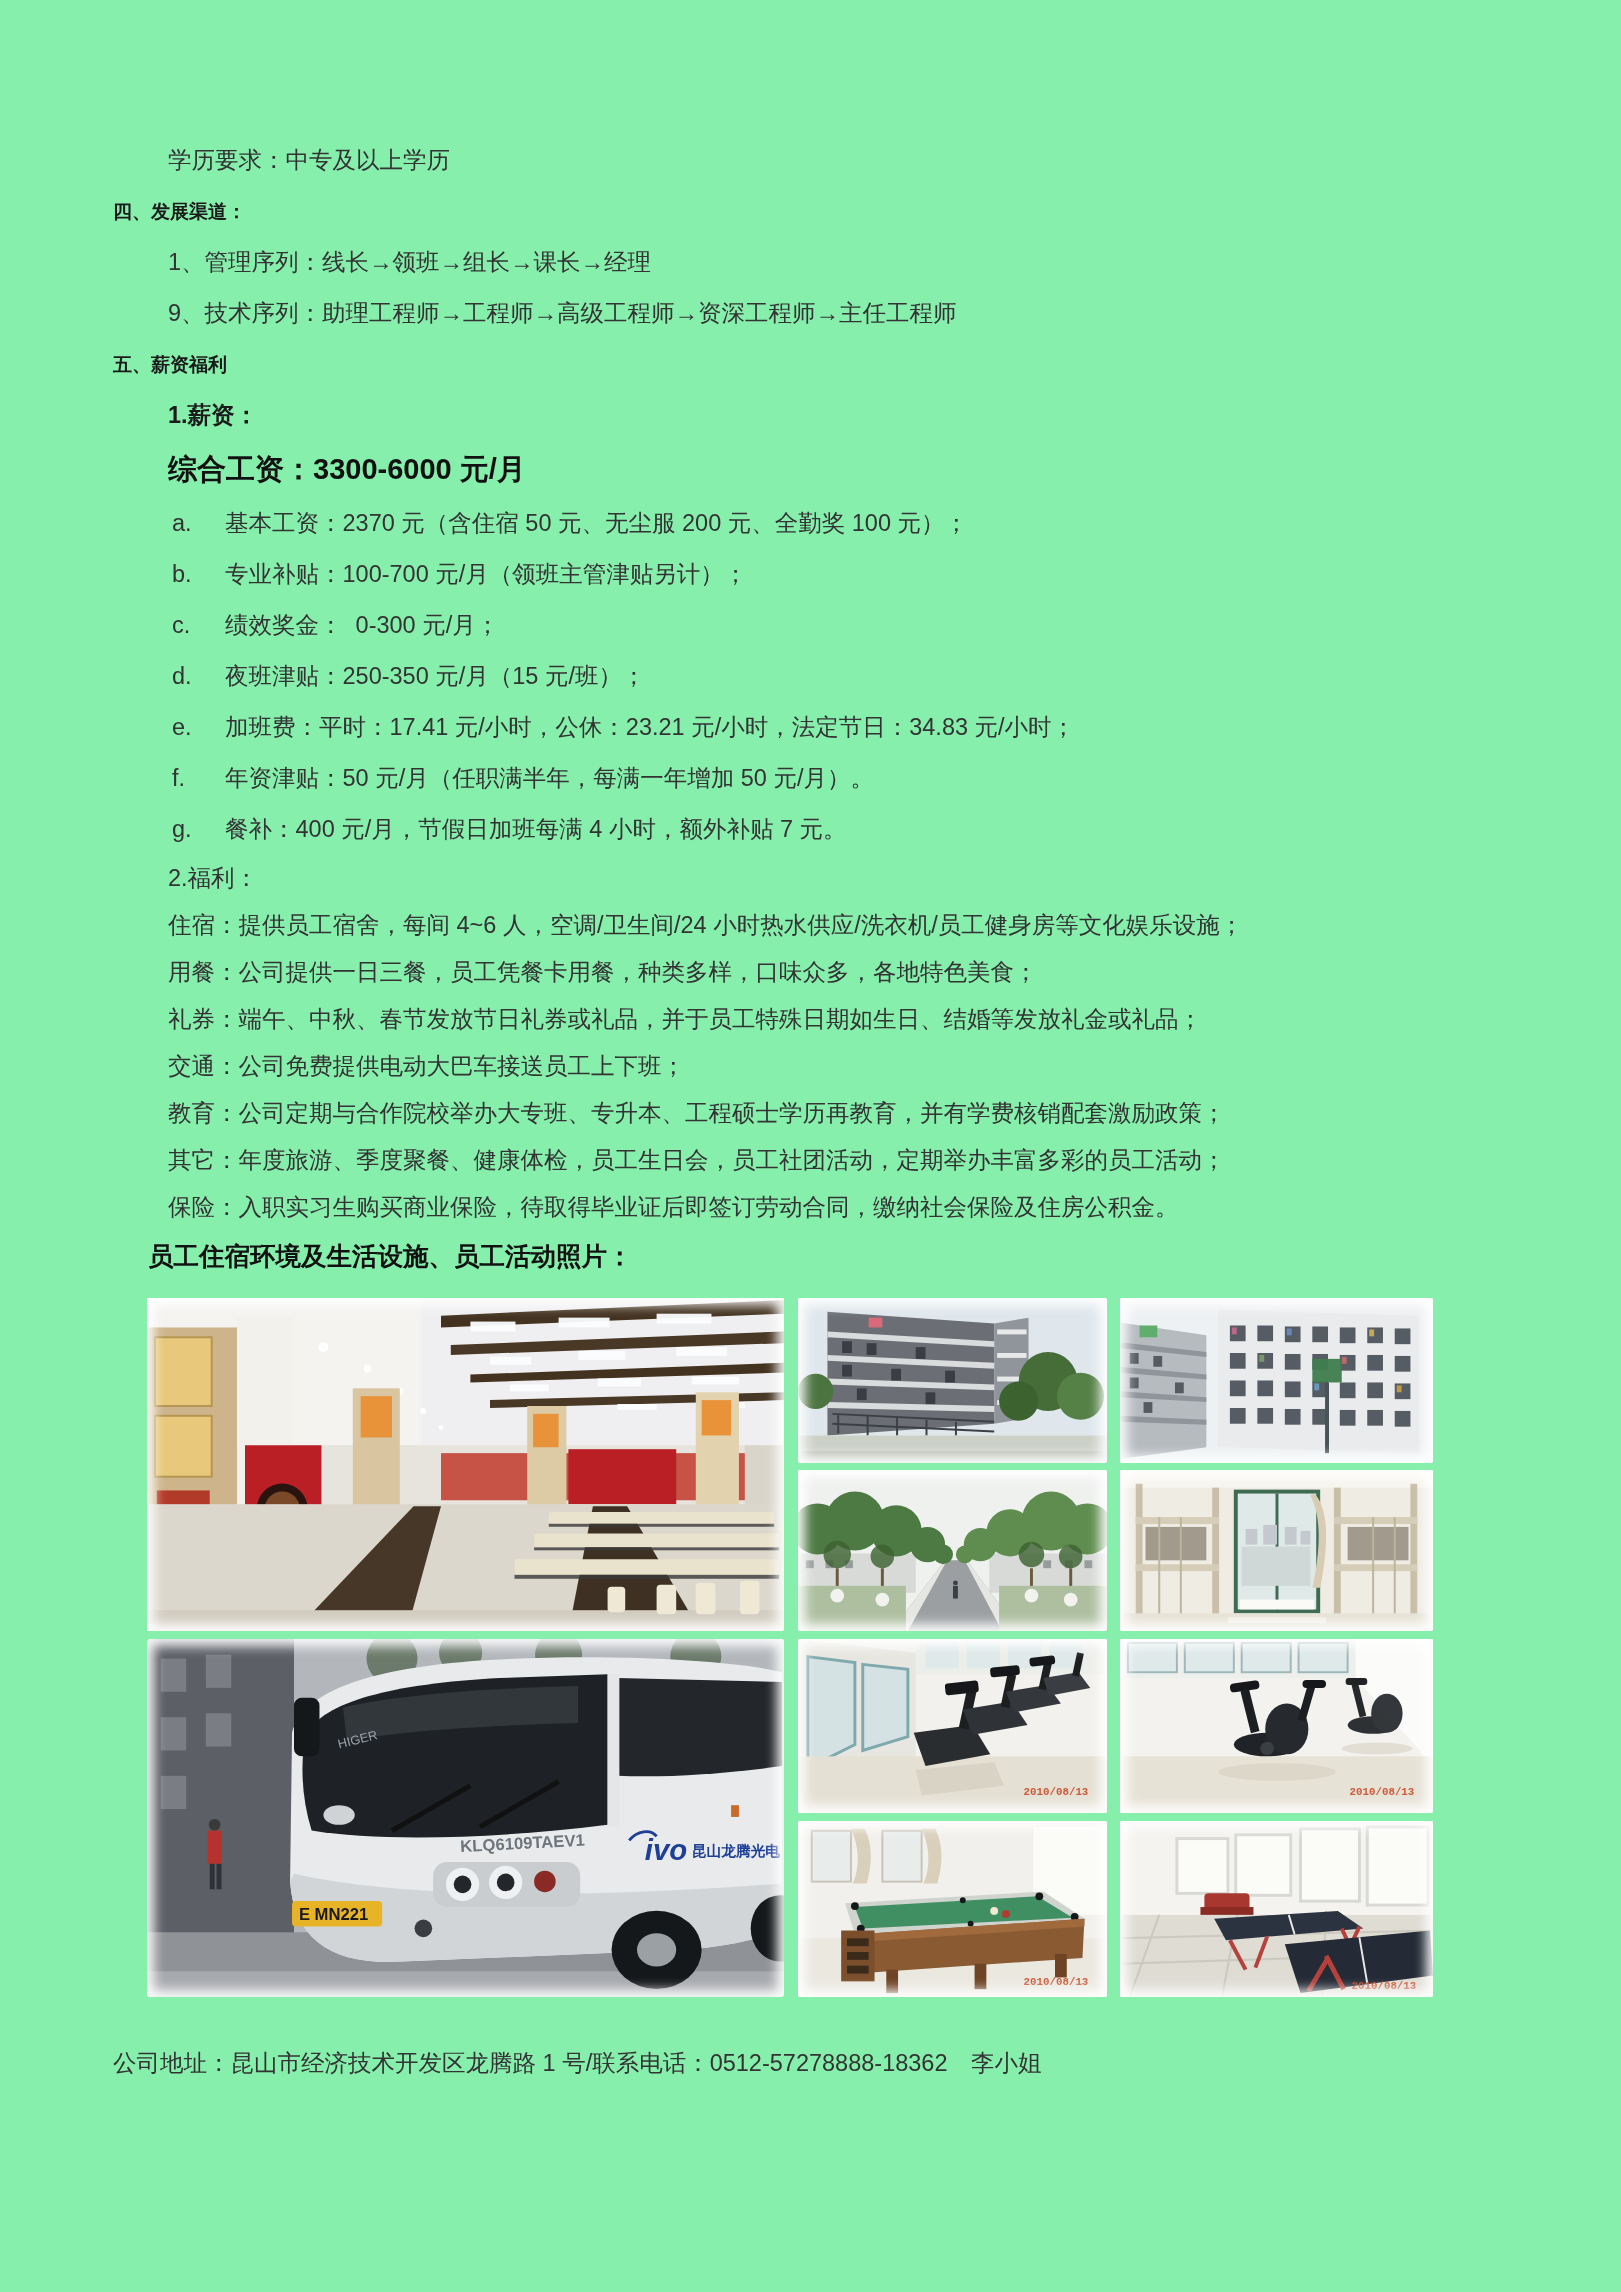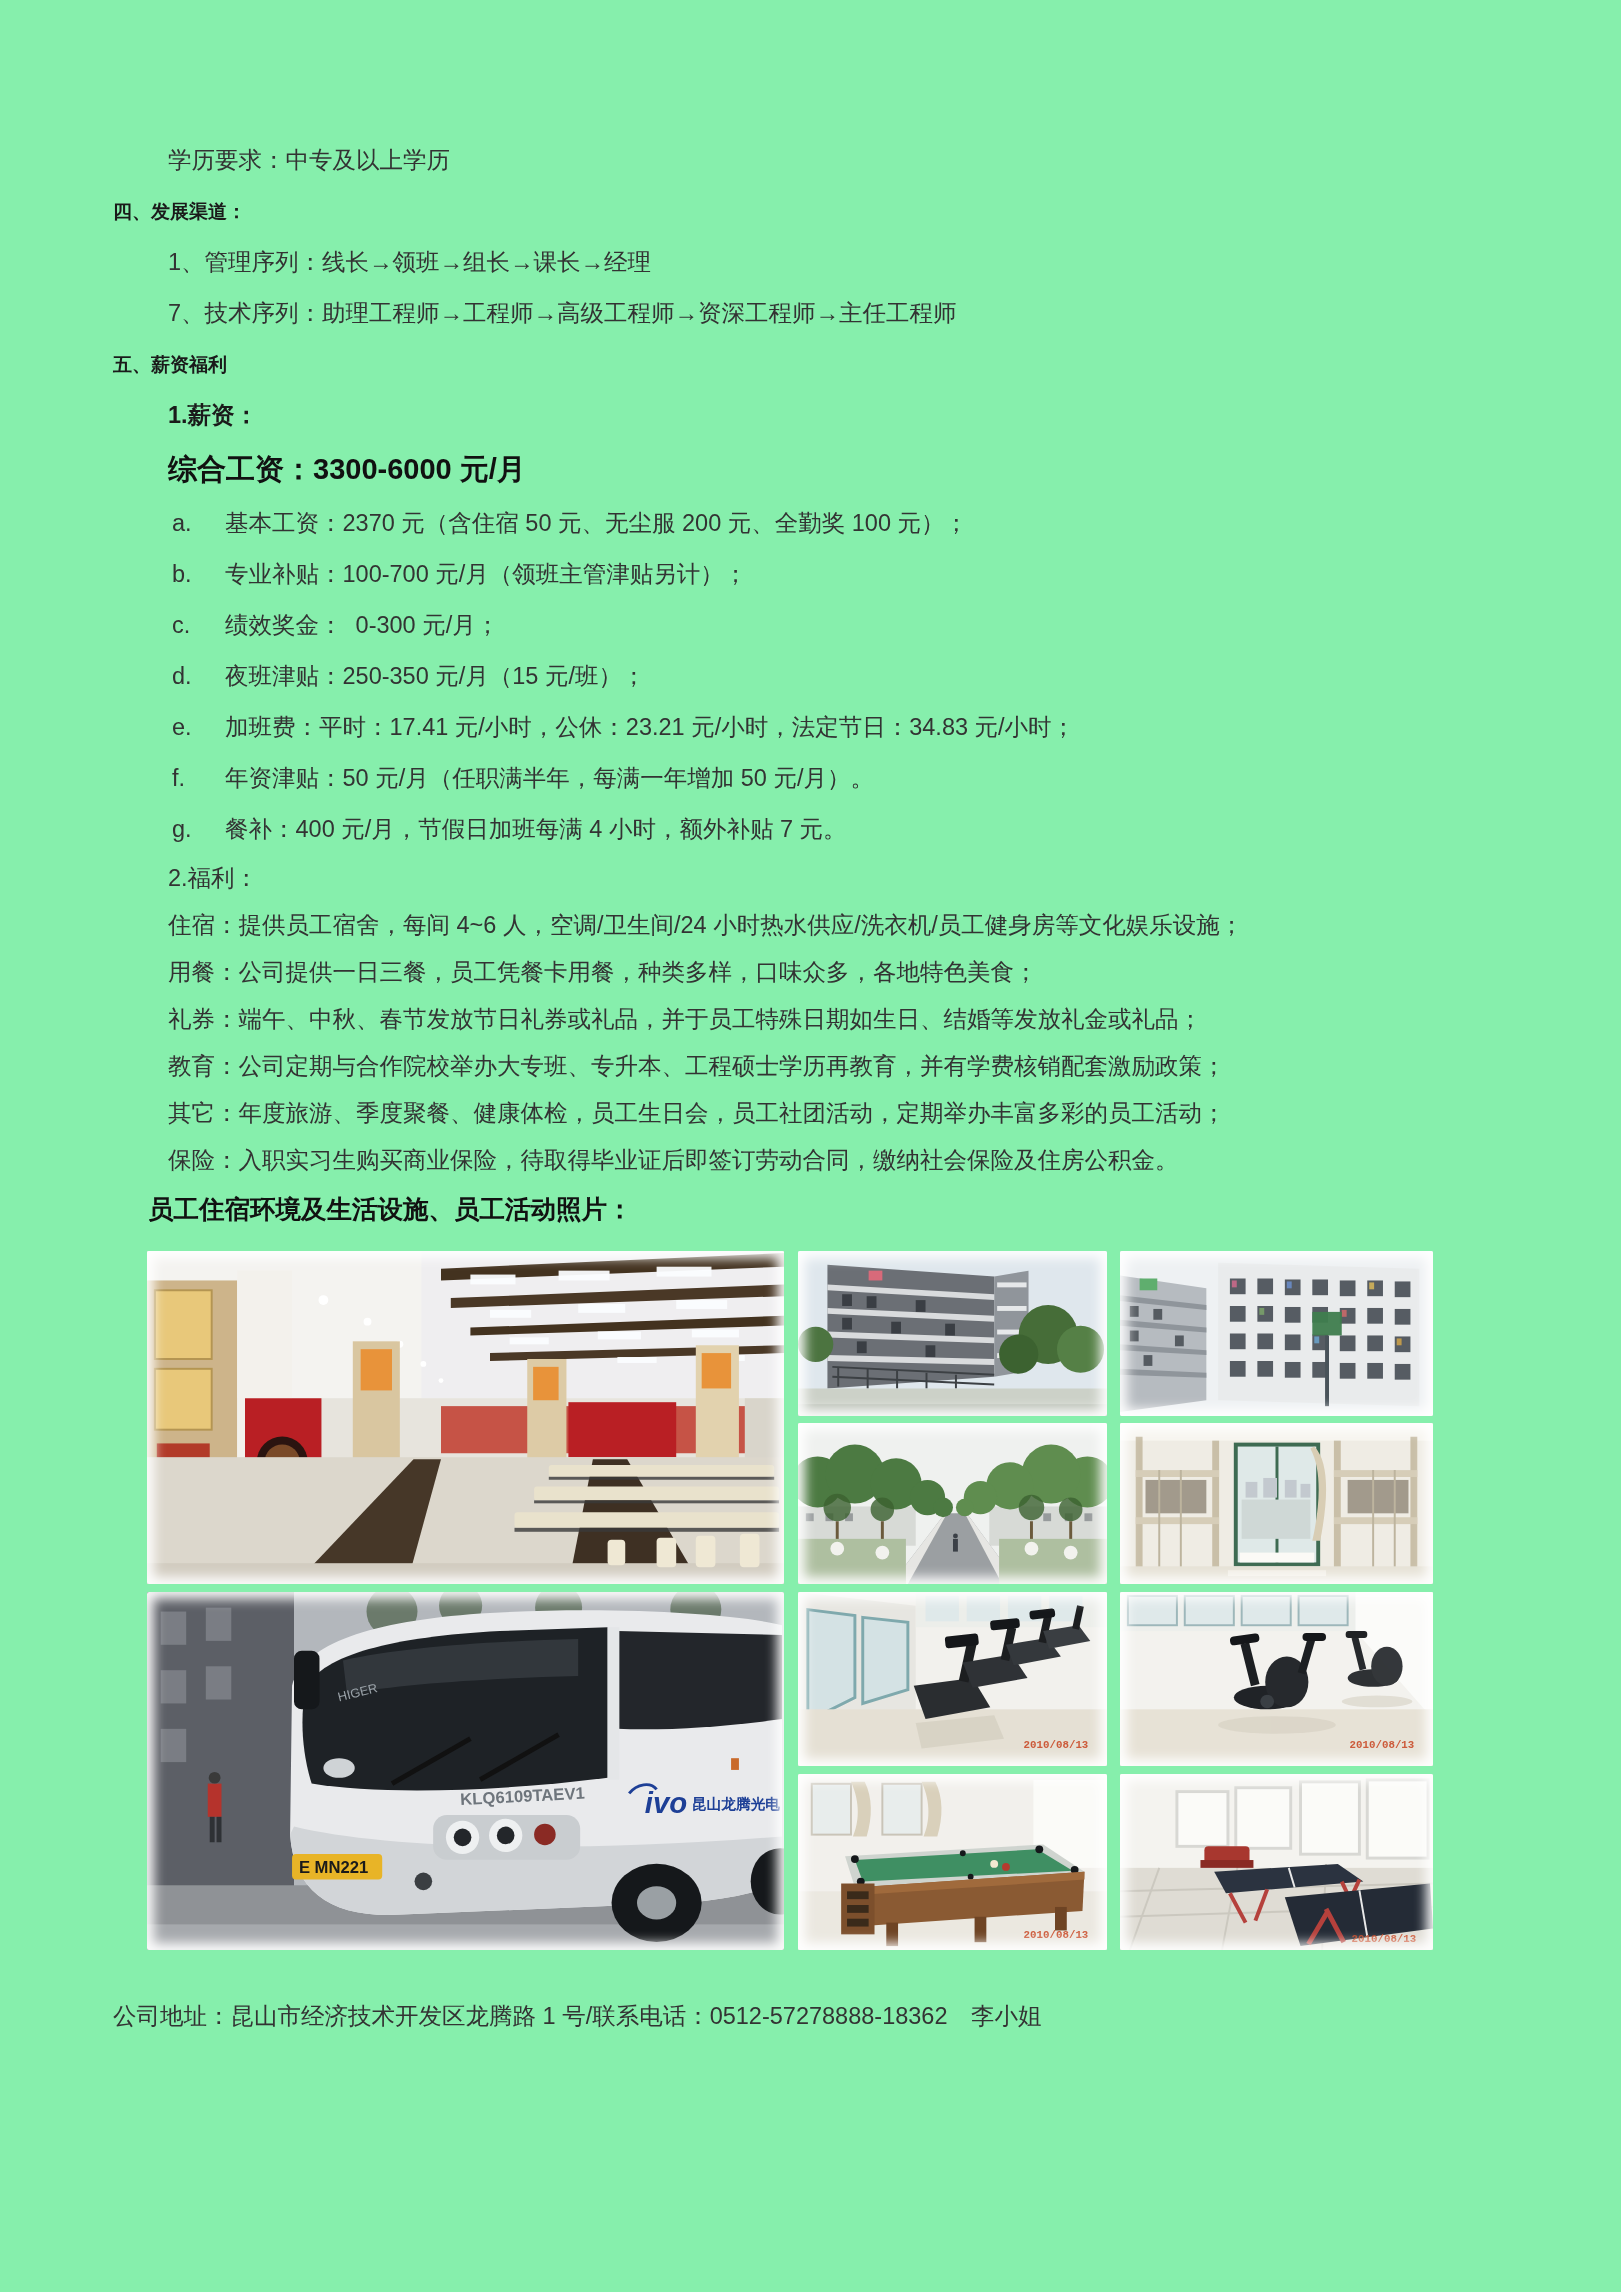--- a/index.html
+++ b/index.html
@@ -51,21 +51,21 @@
 </head>
 <body>
 
 <div id="page">
   <div id="textcol">
 
     <div class="line ind1">学历要求：中专及以上学历</div>
 
     <div class="line sec">四、发展渠道：</div>
     <div class="line ind1">1、管理序列：线长→领班→组长→课长→经理</div>
-    <div class="line ind1">7、技术序列：助理工程师→工程师→高级工程师→资深工程师→主任工程师</div>
+    <div class="line ind1">9、技术序列：助理工程师→工程师→高级工程师→资深工程师→主任工程师</div>
 
     <div class="line sec">五、薪资福利</div>
     <div class="line sublabel">1.薪资：</div>
     <div class="line headline">综合工资：3300-6000 元/月</div>
 
     <div class="line li">
       <span class="m">a.</span>
       <span class="t">基本工资：2370 元（含住宿 50 元、无尘服 200 元、全勤奖 100 元）；</span>
     </div>
     <div class="line li">
@@ -90,20 +90,21 @@
     </div>
     <div class="line li">
       <span class="m">g.</span>
       <span class="t">餐补：400 元/月，节假日加班每满 4 小时，额外补贴 7 元。</span>
     </div>
 
     <div class="line welfare" style="font-weight:400">2.福利：</div>
     <div class="line welfare">住宿：提供员工宿舍，每间 4~6 人，空调/卫生间/24 小时热水供应/洗衣机/员工健身房等文化娱乐设施；</div>
     <div class="line welfare">用餐：公司提供一日三餐，员工凭餐卡用餐，种类多样，口味众多，各地特色美食；</div>
     <div class="line welfare">礼券：端午、中秋、春节发放节日礼券或礼品，并于员工特殊日期如生日、结婚等发放礼金或礼品；</div>
+    <div class="line welfare">交通：公司免费提供电动大巴车接送员工上下班；</div>
     <div class="line welfare">教育：公司定期与合作院校举办大专班、专升本、工程硕士学历再教育，并有学费核销配套激励政策；</div>
     <div class="line welfare">其它：年度旅游、季度聚餐、健康体检，员工生日会，员工社团活动，定期举办丰富多彩的员工活动；</div>
     <div class="line welfare">保险：入职实习生购买商业保险，待取得毕业证后即签订劳动合同，缴纳社会保险及住房公积金。</div>
 
     <div class="photos-heading">员工住宿环境及生活设施、员工活动照片：</div>
 
     <div class="photo-grid">
 
       <div class="photo" id="ph-cafeteria" aria-label="employee-cafeteria-photo">
         <svg viewBox="0 0 650 340" preserveAspectRatio="none">

